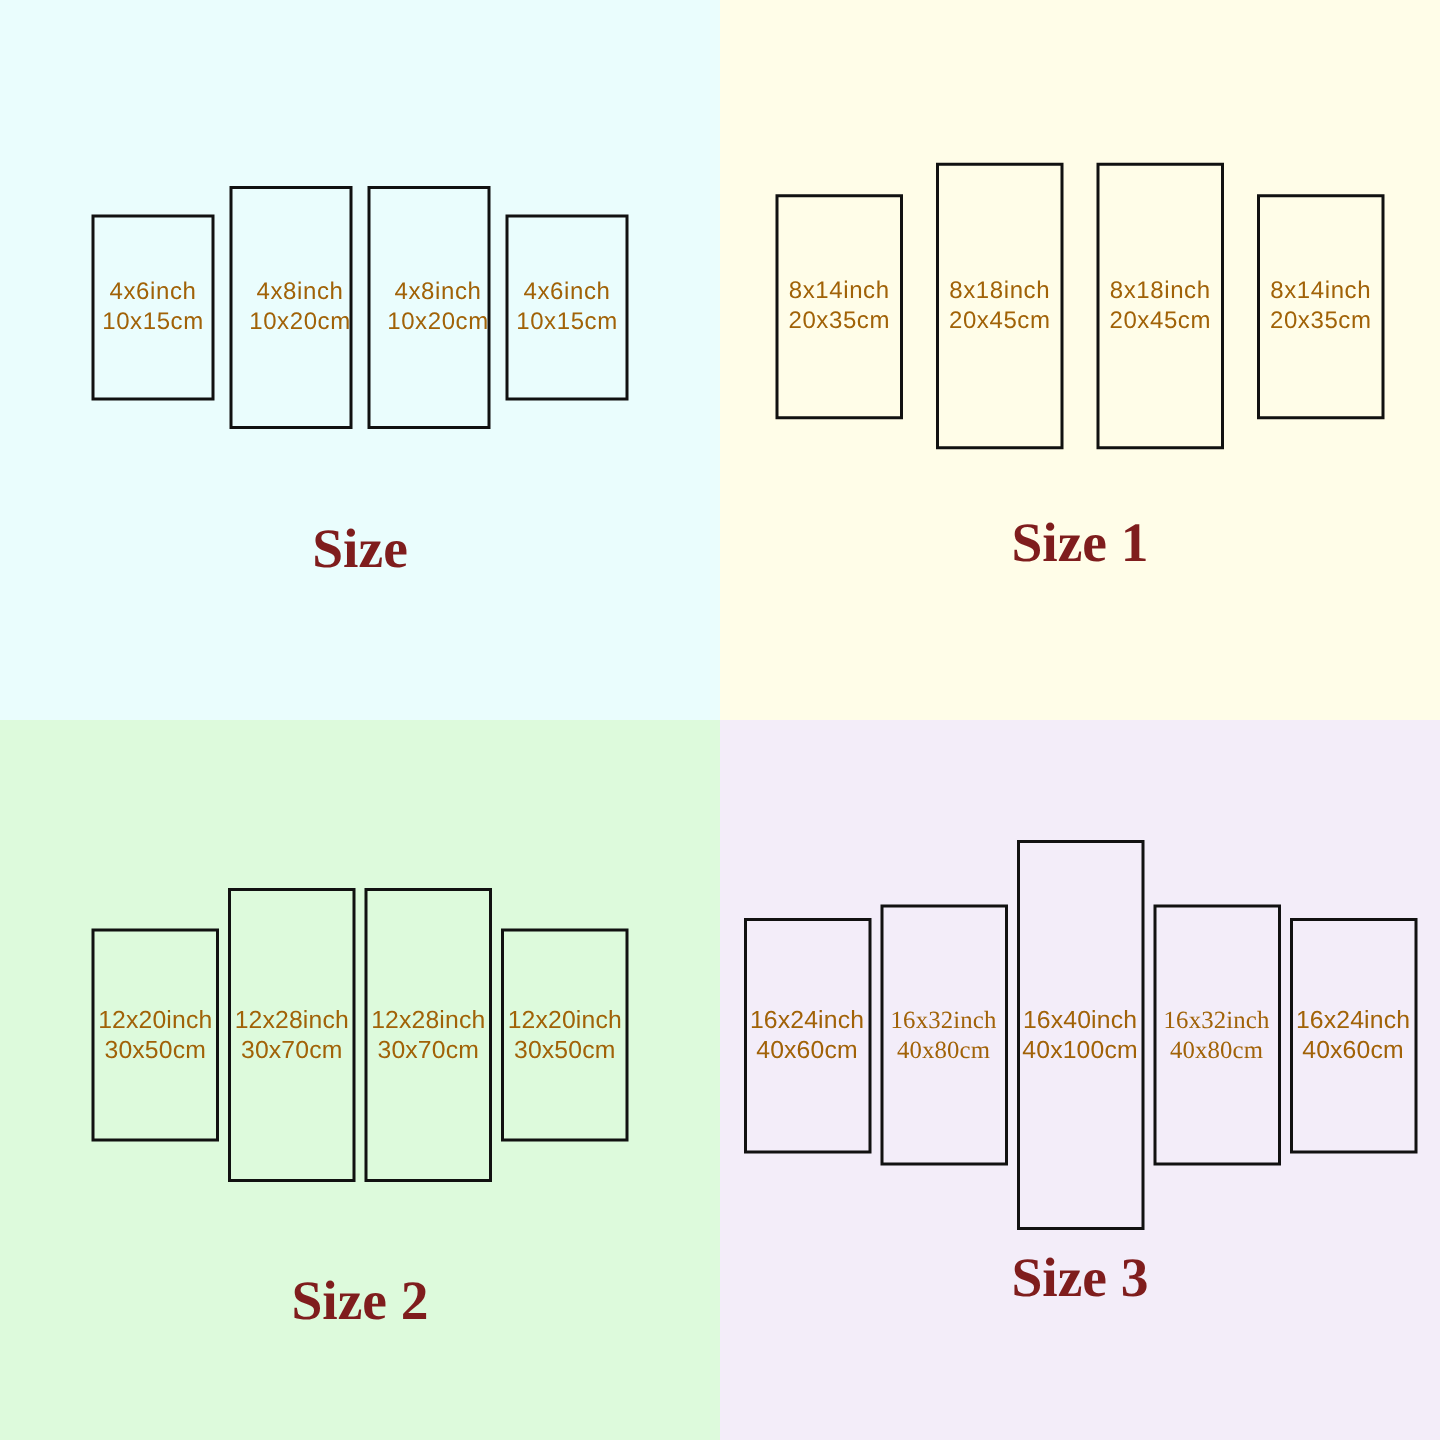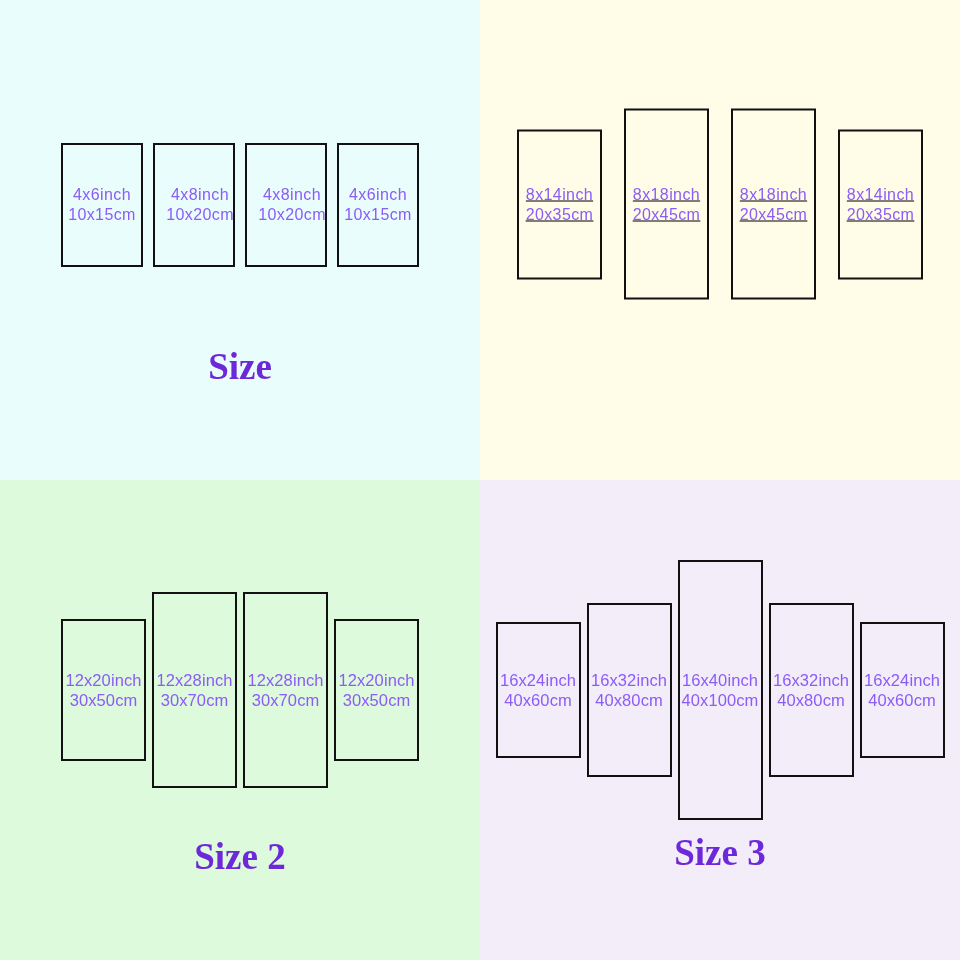--- a/index.html
+++ b/index.html
@@ -28,76 +28,76 @@
   .panel-row {
     position: absolute;
     left: 0;
     width: 100%;
     display: flex;
     justify-content: center;
     align-items: center;
     transform: translateY(-50%);
   }
   .q0 .panel-row { top: 205px; gap: 10px; }
-  .q1 .panel-row { top: 204px; gap: 22px; text-decoration: underline; }
+  .q1 .panel-row { top: 204px; gap: 22px; }
   .q2 .panel-row { top: 210px; gap: 6px; }
   .q3 .panel-row { top: 210px; gap: 6px; }
 
   .panel {
     box-sizing: border-box;
     border: 2px solid #111111;
     display: flex;
     align-items: center;
     justify-content: center;
     text-align: center;
     flex: 0 0 auto;
   }
   .q0 .panel { width: 82px; }
   .q1 .panel, .q2 .panel, .q3 .panel { width: 85px; }
 
   .q0 .pos-side   { height: 124px; }
-  .q0 .pos-mid    { height: 124px; padding-left: 12px; }
+  .q0 .pos-mid    { height: 162px; padding-left: 12px; }
   .q0 .pos-center { height: 207px; }
 
   .q1 .pos-side   { height: 150px; }
   .q1 .pos-mid    { height: 191px; justify-content: center; }
   .q1 .pos-center { height: 238px; }
 
   .q2 .pos-side   { height: 142px; }
   .q2 .pos-mid    { height: 196px; }
   .q2 .pos-center { height: 226px; }
 
-  .q3 .pos-side   { height: 136px; }
-  .q3 .pos-mid    { height: 174px; }
+  .q3 .pos-side   { height: 157px; }
+  .q3 .pos-mid    { height: 174px; font-family: Liberation Serif, serif; }
   .q3 .pos-center { height: 260px; }
 
   .panel-label {
-    color: #8b5cf6;
+    color: #a16207;
     font-size: 16px;
     line-height: 20px;
     white-space: nowrap;
   }
   .q0 .panel-label, .q1 .panel-label { letter-spacing: 0.4px; }
   .q2 .panel-label, .q3 .panel-label { font-size: 16.5px; letter-spacing: 0.1px; }
   .panel-label span { display: block; }
 
   .quad-title {
     position: absolute;
     left: 0;
     width: 100%;
     margin: 0;
     text-align: center;
     font-family: "Liberation Serif", serif;
     font-weight: 700;
     font-size: 37px;
-    color: #6d28d9;
+    color: #7f1d1d;
   }
   .q0 .quad-title { top: 345px; }
   .q1 .quad-title { top: 341px; }
-  .q2 .quad-title { top: 355px; text-align: center; }
+  .q2 .quad-title { top: 366px; text-align: center; }
   .q3 .quad-title { top: 351px; }
 </style>
 </head>
 <body>
 
 <div class="board">
 
   <section class="quad q0">
     <div class="panel-row">
       <div class="panel pos-side">
@@ -148,20 +148,21 @@
           <span>20x45cm</span>
         </div>
       </div>
       <div class="panel pos-side">
         <div class="panel-label">
           <span>8x14inch</span>
           <span>20x35cm</span>
         </div>
       </div>
     </div>
+    <h2 class="quad-title">Size 1</h2>
   </section>
 
   <section class="quad q2">
     <div class="panel-row">
       <div class="panel pos-side">
         <div class="panel-label">
           <span>12x20inch</span>
           <span>30x50cm</span>
         </div>
       </div>

